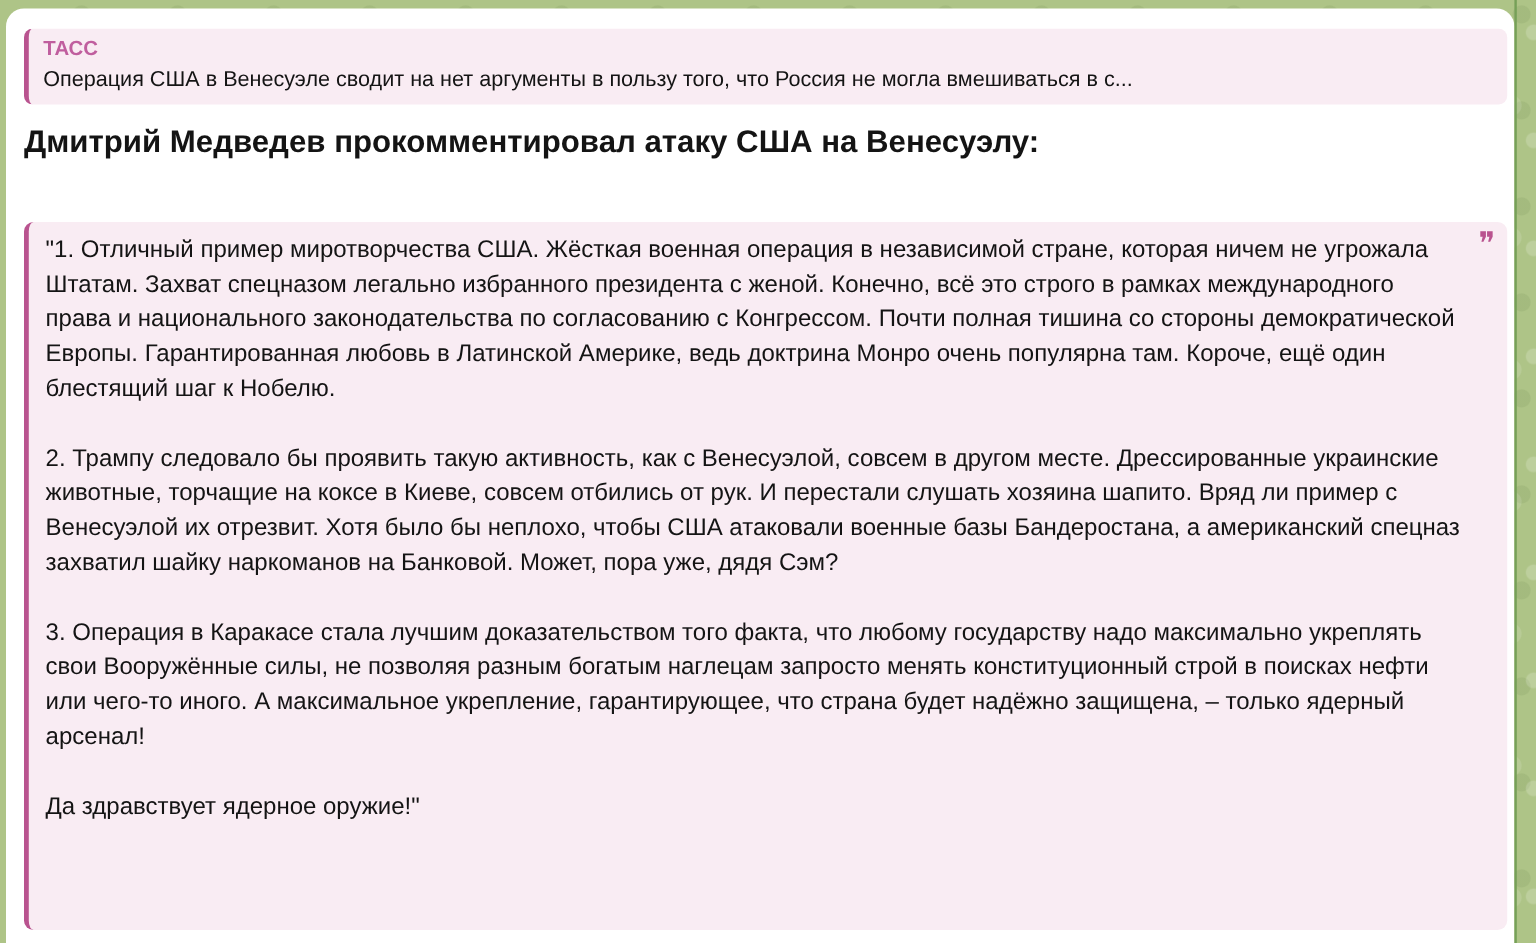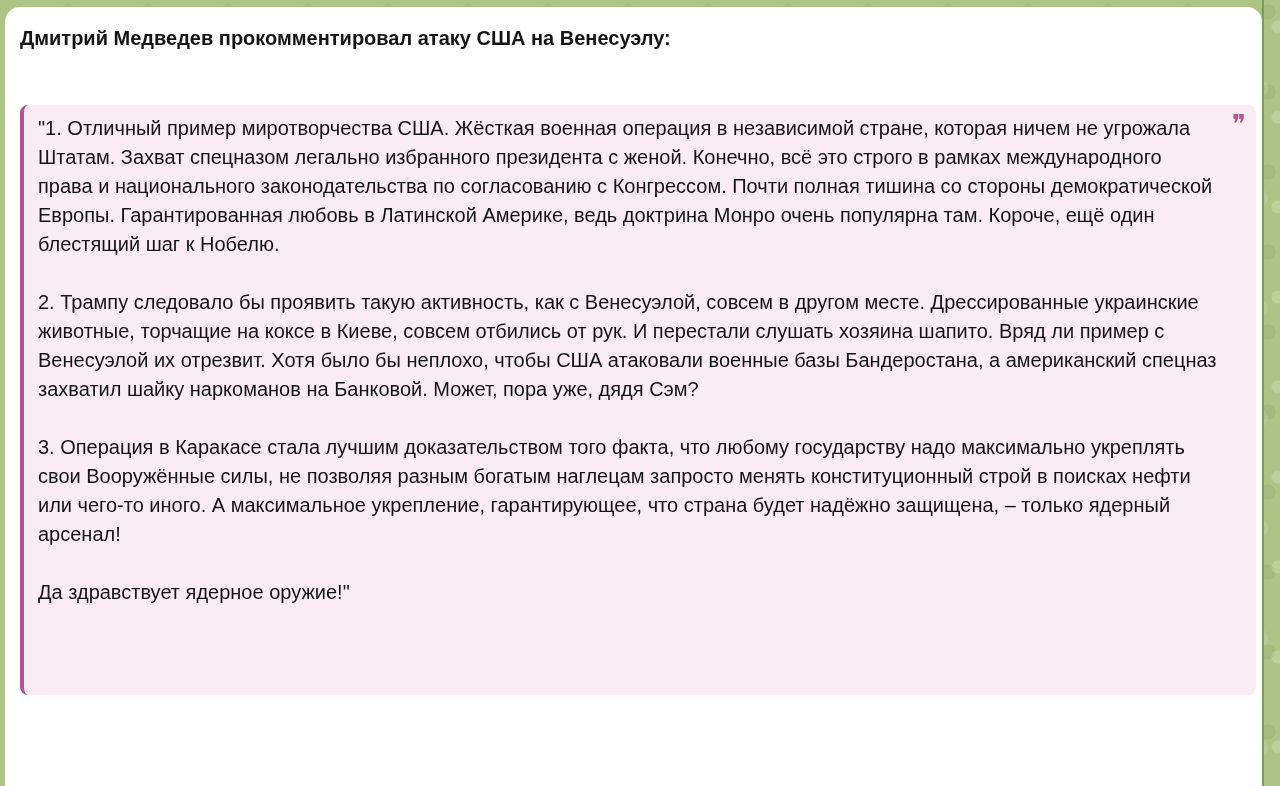--- a/index.html
+++ b/index.html
@@ -61,22 +61,23 @@
   .reply-snippet {
     color: var(--text, #141414);
     font-size: 18px;
     line-height: 26px;
     white-space: nowrap;
     overflow: hidden;
   }
 
   
   .headline {
+    margin-top: 17px;
     color: var(--text, #141414);
-    font-size: 20px;
+    font-size: 26px;
     font-weight: bold;
     line-height: 28px;
   }
 
   
   .quote-block {
     position: relative;
     margin-top: 53px;
     min-height: 590px;
     background: var(--quote_bg, #f9ecf3);
@@ -103,20 +104,24 @@
 </style>
 </head>
 <body>
 
 <div class="stage">
 
   <div class="right-edge-line"></div>
 
   <div class="bubble">
 
+    <div class="reply-quote">
+      <div class="reply-author">ТАСС</div>
+      <div class="reply-snippet">Операция США в Венесуэле сводит на нет аргументы в пользу того, что Россия не могла вмешиваться в с...</div>
+    </div>
 
     <div class="headline">Дмитрий Медведев прокомментировал атаку США на Венесуэлу:</div>
 
     <blockquote class="quote-block">
       <span class="quote-icon">❞</span>
       <div class="quote-paragraphs">
           <p>"1. Отличный пример миротворчества США. Жёсткая военная операция в независимой стране, которая ничем не угрожала Штатам. Захват спецназом легально избранного президента с женой. Конечно, всё это строго в рамках международного права и национального законодательства по согласованию с Конгрессом. Почти полная тишина со стороны демократической Европы. Гарантированная любовь в Латинской Америке, ведь доктрина Монро очень популярна там. Короче, ещё один блестящий шаг к Нобелю.</p>
           <p>2. Трампу следовало бы проявить такую активность, как с Венесуэлой, совсем в другом месте. Дрессированные украинские животные, торчащие на коксе в Киеве, совсем отбились от рук. И перестали слушать хозяина шапито. Вряд ли пример с Венесуэлой их отрезвит. Хотя было бы неплохо, чтобы США атаковали военные базы Бандеростана, а американский спецназ захватил шайку наркоманов на Банковой. Может, пора уже, дядя Сэм?</p>
           <p>3. Операция в Каракасе стала лучшим доказательством того факта, что любому государству надо максимально укреплять свои Вооружённые силы, не позволяя разным богатым наглецам запросто менять конституционный строй в поисках нефти или чего-то иного. А максимальное укрепление, гарантирующее, что страна будет надёжно защищена, – только ядерный арсенал!</p>
           <p>Да здравствует ядерное оружие!"</p>

